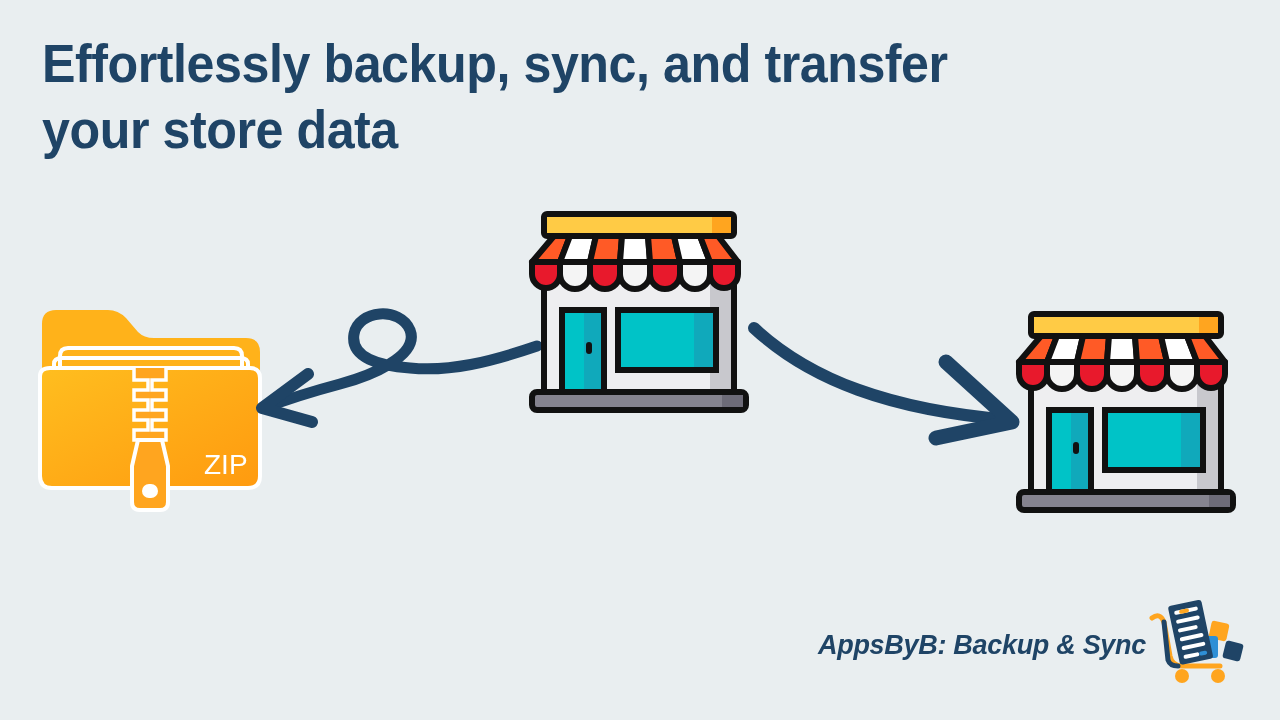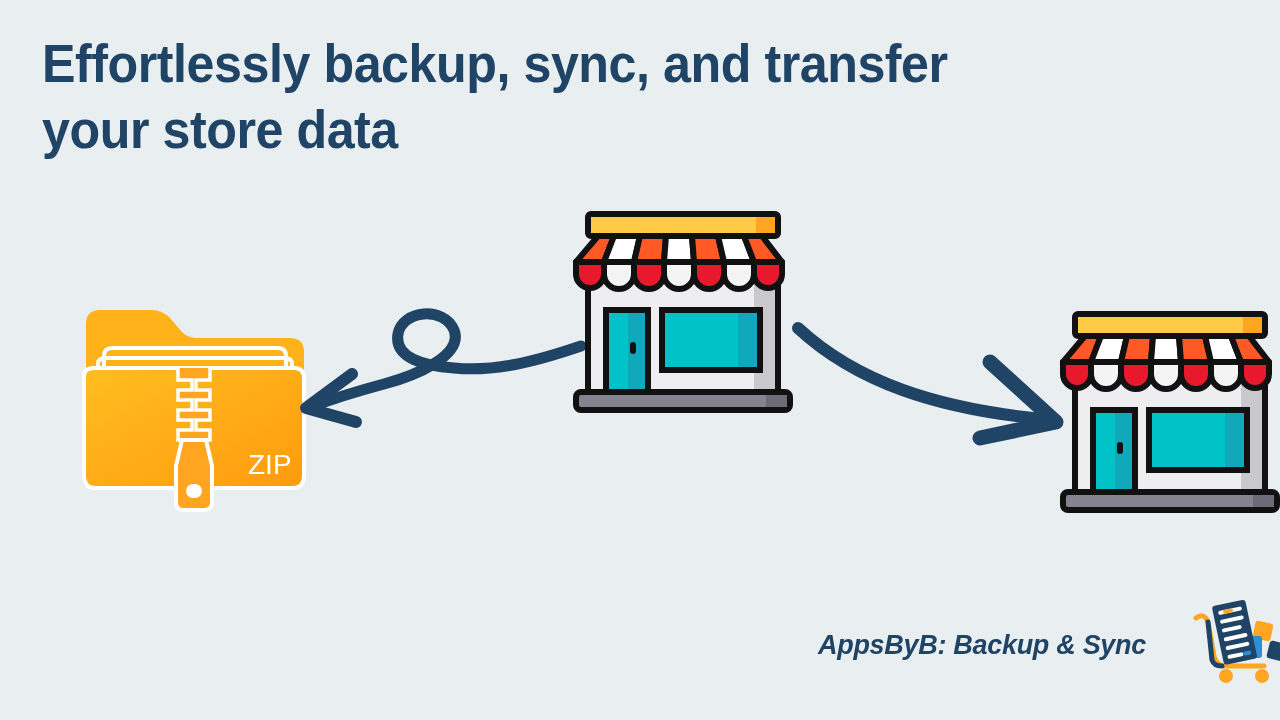--- a/index.html
+++ b/index.html
@@ -14,21 +14,21 @@
       width:1100px;
       font-family:"Liberation Sans", sans-serif;
       font-weight:700;
       font-size:54px;
       line-height:66px;
       letter-spacing:-0.5px;
       color:#1f4466;
       transform:scaleX(0.93);
       transform-origin:left top;
     }
-    .icon { position:absolute;margin-left:44px; }
+    .icon { position:absolute; }
     .zip-folder { left:38px; top:306px; width:226px; height:210px; }
     .store-source { left:524px; top:206px; width:230px; height:210px; }
     .store-dest { left:1010px; top:306px; width:232px; height:210px; }
     .arrow-left { left:250px; top:290px; width:300px; height:150px; }
     .arrow-right { left:740px; top:310px; width:290px; height:150px; }
     .brand {
       position:absolute; left:818px; top:630px;
       font-family:"Liberation Sans", sans-serif;
       font-style:italic; font-weight:700;
       font-size:27px; color:#1f4466;

